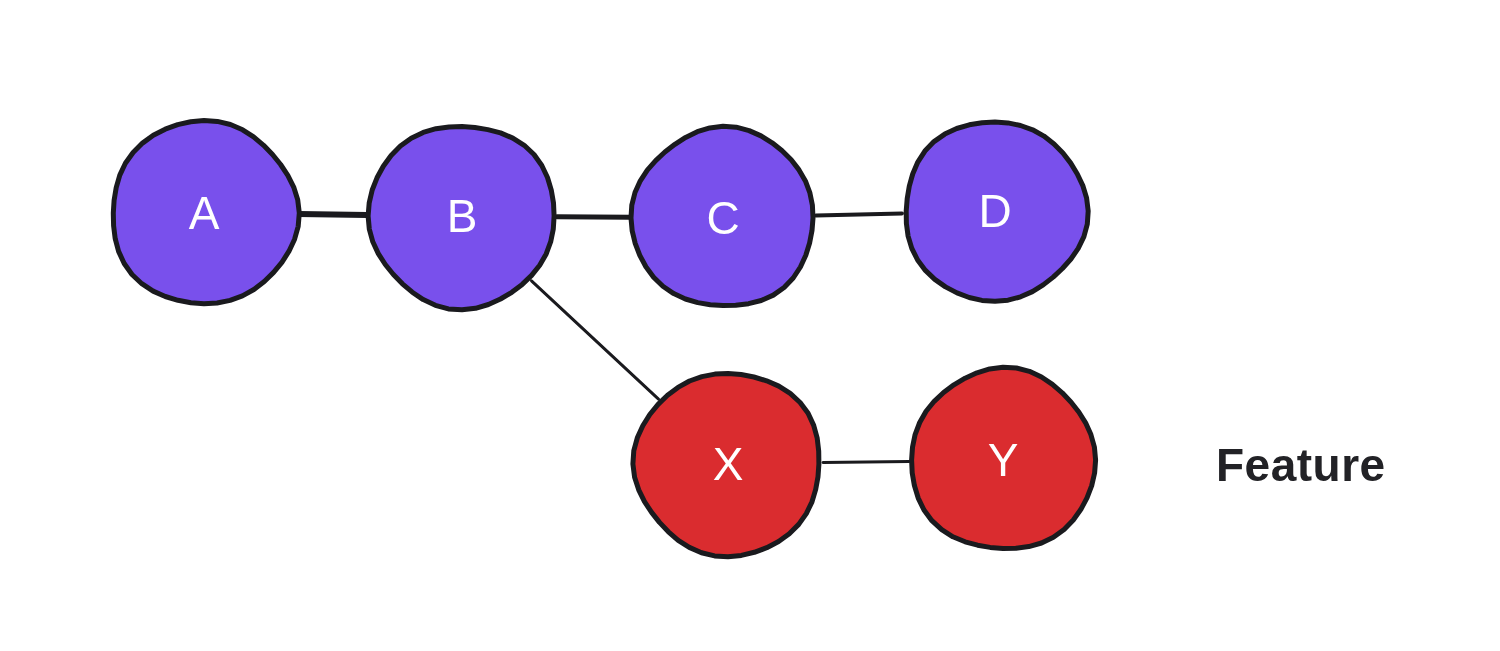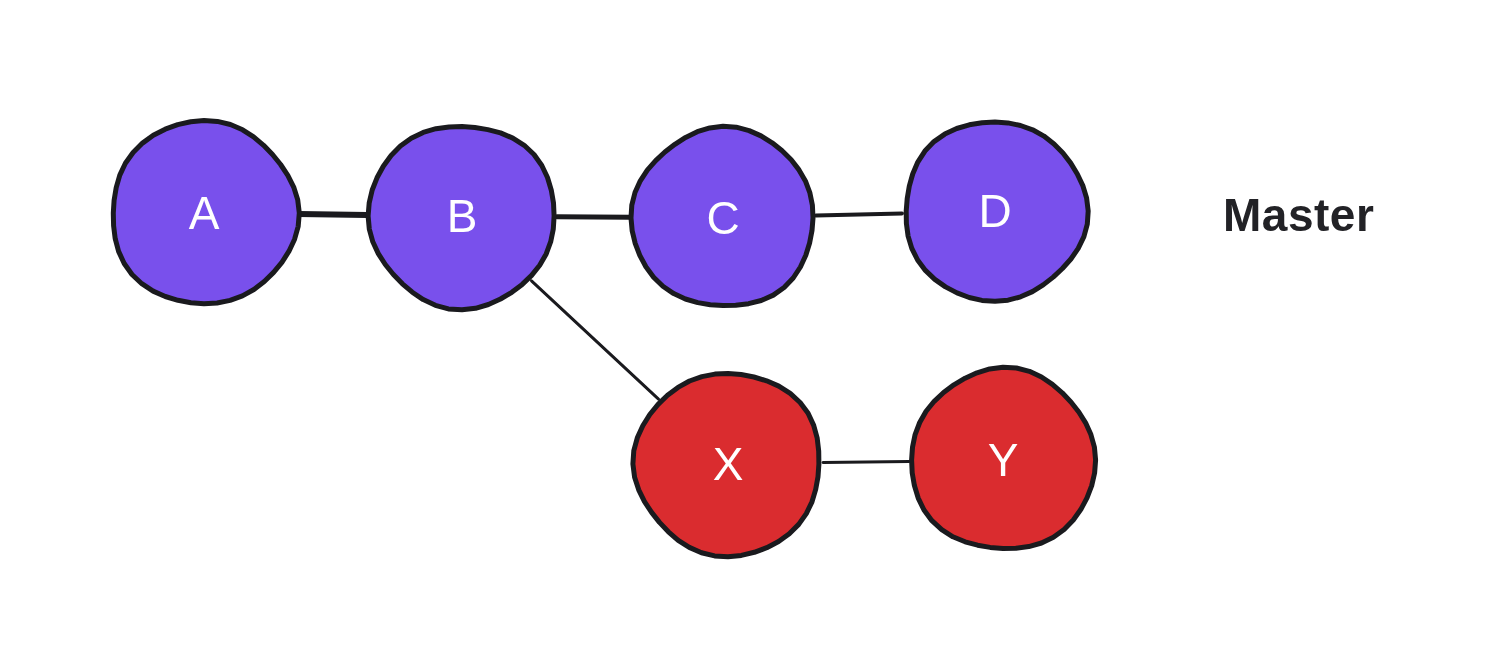--- a/index.html
+++ b/index.html
@@ -68,14 +68,14 @@
       </g>
       <g>
         <path d="M818.9 464.0 L 818.0 476.7 L 815.7 489.4 L 812.0 501.8 L 806.3 513.6 L 798.7 524.4 L 789.3 533.7 L 778.6 541.5 L 766.8 547.7 L 754.3 552.3 L 741.3 555.4 L 728.0 556.7 L 714.6 555.9 L 701.5 552.8 L 689.3 547.4 L 678.2 540.3 L 668.4 531.8 L 659.5 522.4 L 651.6 512.4 L 644.5 501.6 L 638.7 489.8 L 634.6 477.2 L 632.9 464.0 L 633.8 450.7 L 637.3 437.8 L 642.8 425.7 L 649.8 414.5 L 658.1 404.4 L 667.5 395.3 L 678.0 387.4 L 689.5 381.0 L 701.9 376.6 L 714.9 374.1 L 728.0 373.5 L 741.1 374.5 L 753.9 377.0 L 766.6 380.8 L 778.8 386.1 L 790.2 393.3 L 800.1 402.5 L 808.1 413.3 L 813.7 425.4 L 817.2 438.2 L 818.7 451.1 Z" fill="#da2c2f" stroke="#1a1a1e" stroke-width="5" stroke-linejoin="round"></path>
         <text x="728" y="480" text-anchor="middle" class="node-letter" fill="#ffffff">X</text>
       </g>
       <g>
         <path d="M1095.6 460.0 L 1094.6 473.0 L 1091.7 485.6 L 1087.0 497.8 L 1080.9 509.3 L 1073.3 520.0 L 1064.1 529.4 L 1053.4 537.2 L 1041.5 543.0 L 1028.8 546.6 L 1015.9 548.3 L 1003.0 548.4 L 990.2 547.4 L 977.6 545.2 L 965.1 541.8 L 952.9 536.8 L 941.7 529.7 L 931.9 520.7 L 924.0 510.0 L 918.2 498.1 L 914.4 485.6 L 912.2 472.9 L 911.6 460.0 L 912.5 447.2 L 915.1 434.6 L 919.7 422.5 L 926.1 411.3 L 934.2 401.3 L 943.6 392.5 L 953.9 384.8 L 965.1 378.2 L 977.0 372.8 L 989.7 368.9 L 1003.0 367.2 L 1016.4 368.0 L 1029.4 371.3 L 1041.5 377.0 L 1052.4 384.3 L 1062.2 392.8 L 1070.9 402.0 L 1078.8 412.0 L 1085.6 422.8 L 1090.9 434.6 L 1094.4 447.1 Z" fill="#da2c2f" stroke="#1a1a1e" stroke-width="5" stroke-linejoin="round"></path>
         <text x="1003" y="476" text-anchor="middle" class="node-letter" fill="#ffffff">Y</text>
       </g>
     </svg>
-  <div class="branch-label" id="label-master">Master</div>
+  <div class="branch-label" id="label-feature">Feature</div>
 </div>
 
 </body></html>

